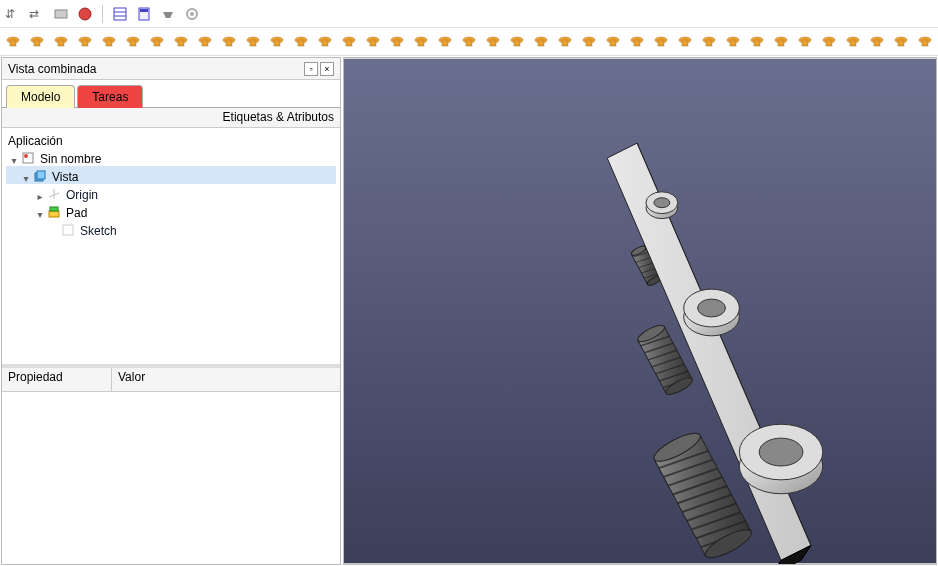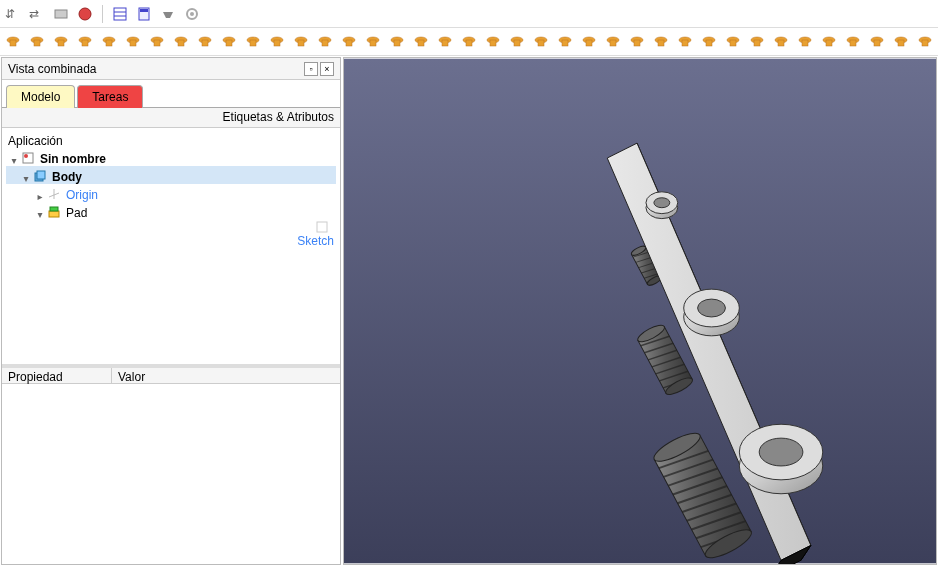--- a/index.html
+++ b/index.html
@@ -23,28 +23,28 @@
   .tab { padding: 4px 14px; border: 1px solid #aaa; border-bottom: none; background: #ef4444; margin-right: 2px; border-radius: 4px 4px 0 0; cursor: pointer; position: relative; top: 1px; }
   .tab.active { background: #fef9c3; z-index: 2; }
   
   .tree-header { height: 20px; background: #f5f5f5; border-bottom: 1px solid #ccc; padding: 2px 6px; font-size: 12px; text-align: right; }
   .tree { flex: 1; overflow: auto; padding: 2px 4px; }
   .tree-row { display: flex; align-items: flex-end; height: 18px; padding: 0 2px; white-space: nowrap; cursor: pointer; }
   .tree-row.sel { background: #d4e6f7; }
   .tree-row .expander { width: 12px; text-align: center; color: #666; font-size: 10px; }
   .tree-row .icon { width: 16px; height: 16px; display: inline-flex; align-items: center; justify-content: center; margin-right: 4px; }
   .tree-row .label { font-size: 12px; }
-  .tree-row .label.bold { font-weight: bold; }
-  .tree-row .label.gray { color: #3b82f6; }
+  .tree-row .label.bold { font-weight: normal; }
+  .tree-row .label.gray { color: #0f172a; }
   .indent-1 { padding-left: 14px; }
   .indent-2 { padding-left: 28px; }
-  .indent-3 { padding-left: 42px; flex-direction: column; }
+  .indent-3 { padding-left: 42px; }
   
   .prop-panel { height: 200px; border-top: 4px solid #ddd; }
-  .prop-header { display: flex; background: #f5f5f5; border-bottom: 1px solid #ccc; height: 16px; }
+  .prop-header { display: flex; background: #f5f5f5; border-bottom: 1px solid #ccc; height: 24px; }
   .prop-header .col { padding: 2px 6px; font-size: 12px; }
   .prop-header .col:first-child { width: 110px; border-right: 1px solid #ccc; }
   
   .viewport { flex: 1; position: relative; overflow: hidden; border: 1px solid #bbb; margin: 1px; }
   .viewport svg { width: 100%; height: 100%; display: block; }
   
   
   .ico-fastener { fill: #e8a030; stroke: #b87020; stroke-width: 0.5; }
 </style>
 </head>
@@ -365,21 +365,21 @@
         <span class="label bold">Sin nombre</span>
       </div>
       <div class="tree-row sel indent-1">
         <span class="expander">▾</span>
         <span class="icon">
             <svg width="14" height="14">
               <rect x="2" y="4" width="8" height="8" fill="#6ad" stroke="#27a"></rect>
               <rect x="4" y="2" width="8" height="8" fill="#8cf" stroke="#27a"></rect>
             </svg>
           </span>
-        <span class="label bold">Body</span>
+        <span class="label bold">Vista</span>
       </div>
       <div class="tree-row indent-2">
         <span class="expander">▸</span>
         <span class="icon">
             <svg width="14" height="14">
               <line x1="7" y1="12" x2="7" y2="2" stroke="#bbb"></line>
               <line x1="2" y1="10" x2="12" y2="6" stroke="#bbb"></line>
             </svg>
           </span>
         <span class="label gray">Origin</span>

